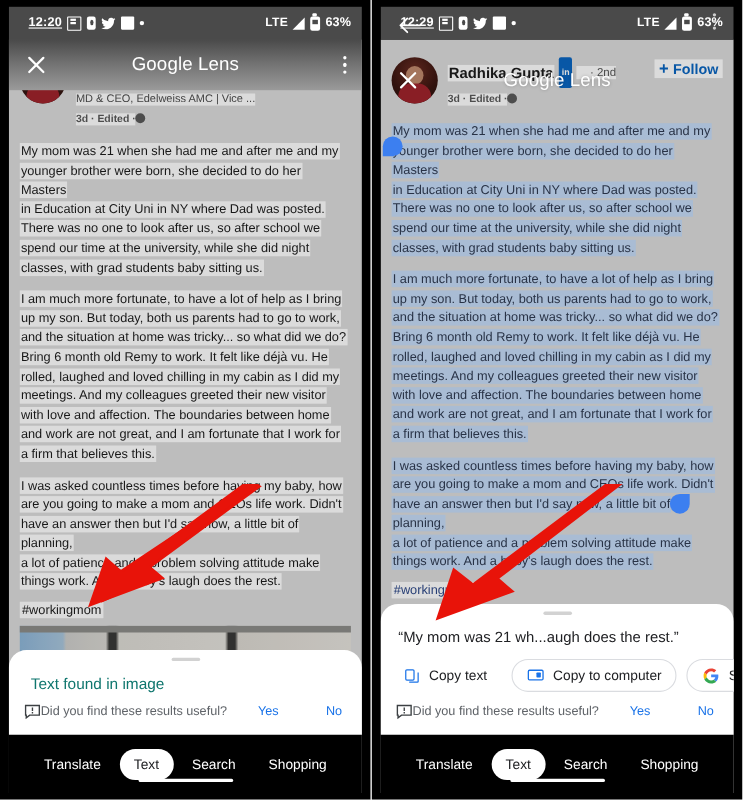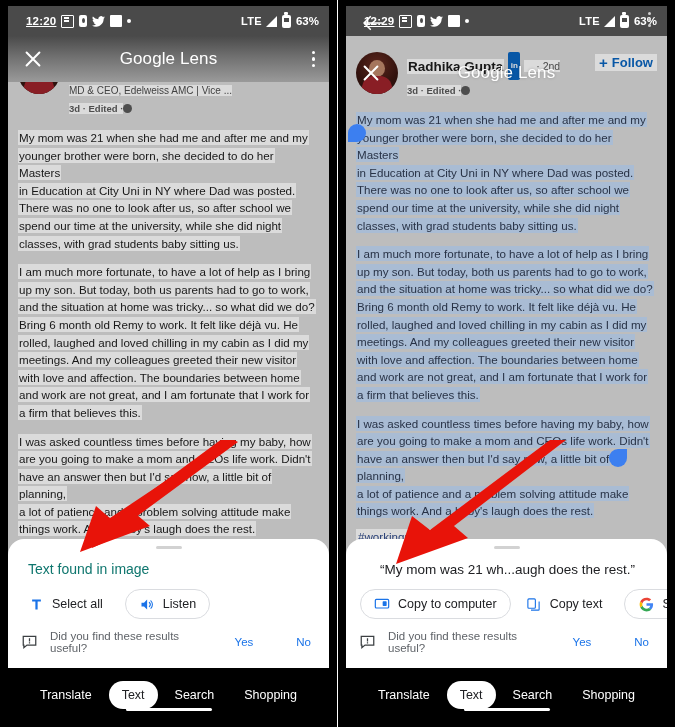--- a/index.html
+++ b/index.html
@@ -98,27 +98,27 @@
   
   .handle{position:absolute;width:18px;height:18px;background:#3c7ff0;z-index:12;}
   .handle.start{border-radius:50% 50% 50% 0;transform:rotate(0deg);}
   .handle.end{border-radius:50% 0 50% 50%;}
 
   
   .sheet{position:absolute;left:0;bottom:53px;width:321px;background:#fff;
          border-radius:16px 16px 0 0;z-index:40;padding-bottom:6px;}
   .grabber{width:26px;height:3px;background:#d2d2d2;border-radius:2px;margin:7px auto 0 auto;}
   .sheet-title{font-size:14px;color:#0f766e;padding:12px 16px 0 20px;}
-  .sheet-quote{font-size:13.5px;color:#202124;padding:13px 14px 0 34px;white-space:nowrap;overflow:hidden;}
+  .sheet-quote{font-size:13.5px;color:#202124;padding:13px 14px 0 16px;white-space:nowrap;overflow:hidden;}
   .chips{display:flex;gap:9px;padding:12px 14px 0 14px;align-items:center;}
   .chip{display:flex;align-items:center;gap:8px;border:1px solid #dadce0;border-radius:16px;
         padding:6px 13px;font-size:12.5px;color:#202124;white-space:nowrap;background:#fff;}
   .chip.noborder{border:none;padding-left:6px;}
   .chip-ic{width:16px;height:16px;flex:0 0 16px;display:flex;align-items:center;justify-content:center;}
-  .feedback{display:flex;align-items:center;padding:11px 14px 8px 14px;gap:13px;}
+  .feedback{display:flex;align-items:center;padding:11px 14px 8px 14px;}
   .fb-ic{width:15px;height:14px;flex:0 0 15px;color:#3c4043;}
   .fb-txt{font-size:11.5px;color:#5f6368;}
   .fb-links{margin-left:auto;display:flex;gap:26px;padding-right:4px;}
   .fb-links span{font-size:11.5px;color:#1a73e8;margin-left:17px;}
 
   
   .navbar{position:absolute;left:0;bottom:0;width:321px;height:53px;background:#000;
           display:flex;align-items:center;justify-content:center;gap:4px;z-index:45;}
   .nav-item{font-size:12.5px;color:#fff;padding:7px 13px;border-radius:16px;}
   .nav-item.active{background:#fff;color:#202124;}
@@ -190,39 +190,20 @@
         <div class="lens-more">
             <i></i>
             <i></i>
             <i></i>
           </div>
       </div>
 
       <div class="sheet">
         <div class="grabber"></div>
         <div class="sheet-title">Text found in image</div>
-        <div class="chips">
-          <div class="chip noborder">
-            <span class="chip-ic">
-              <svg viewBox="0 0 24 24" width="15" height="15">
-                  <path fill="#1a73e8" d="M5 4h14v3h-5.2v13h-3.6V7H5z"></path>
-                </svg>
-            </span>
-            <span>Select all</span>
-          </div>
-          <div class="chip">
-            <span class="chip-ic">
-              <svg viewBox="0 0 24 24" width="15" height="15">
-                  <path fill="#1a73e8" d="M4 9v6h4l5 5V4L8 9H4z"></path>
-                  <path stroke="#1a73e8" stroke-width="1.7" fill="none" stroke-linecap="round" d="M16.5 8.5a5 5 0 0 1 0 7M19 6a8.5 8.5 0 0 1 0 12"></path>
-                </svg>
-            </span>
-            <span>Listen</span>
-          </div>
-        </div>
         <div class="feedback">
           <span class="fb-ic">
             <svg viewBox="0 0 24 22" width="15" height="14">
                 <path fill="none" stroke="#3c4043" stroke-width="2" d="M2 2h20v14H8l-5 4V16H2z"></path>
                 <path fill="#3c4043" d="M11 5h2v5h-2zM11 11.5h2v2h-2z"></path>
               </svg>
           </span>
           <span class="fb-txt">Did you find these results useful?</span>
           <span class="fb-links">
             <span>Yes</span>
@@ -306,37 +287,37 @@
         <svg class="lens-close" viewBox="0 0 24 24">
             <path stroke="#fff" stroke-width="2.2" stroke-linecap="round" d="M5 5l14 14M19 5L5 19"></path>
           </svg>
         <div class="lens-title">Google Lens</div>
       </div>
 
       <div class="sheet">
         <div class="grabber"></div>
         <div class="sheet-quote">“My mom was 21 wh...augh does the rest.”</div>
         <div class="chips">
+          <div class="chip noborder">
+            <span class="chip-ic">
+              <svg viewBox="0 0 24 24" width="15" height="15">
+                  <rect x="3" y="3" width="12" height="15" rx="1.6" fill="none" stroke="#1a73e8" stroke-width="1.8"></rect>
+                  <path fill="none" stroke="#1a73e8" stroke-width="1.8" d="M8 21h12a1 1 0 0 0 1-1V7"></path>
+                </svg>
+            </span>
+            <span>Copy text</span>
+          </div>
           <div class="chip">
             <span class="chip-ic">
               <svg viewBox="0 0 24 20" width="16" height="14">
                   <rect x="2" y="3" width="20" height="13" rx="1.6" fill="none" stroke="#1a73e8" stroke-width="1.8"></rect>
                   <rect x="13" y="6" width="6" height="7" rx="1" fill="#1a73e8"></rect>
                 </svg>
             </span>
             <span>Copy to computer</span>
-          </div>
-          <div class="chip noborder">
-            <span class="chip-ic">
-              <svg viewBox="0 0 24 24" width="15" height="15">
-                  <rect x="3" y="3" width="12" height="15" rx="1.6" fill="none" stroke="#1a73e8" stroke-width="1.8"></rect>
-                  <path fill="none" stroke="#1a73e8" stroke-width="1.8" d="M8 21h12a1 1 0 0 0 1-1V7"></path>
-                </svg>
-            </span>
-            <span>Copy text</span>
           </div>
           <div class="chip">
             <span class="chip-ic">
               <svg viewBox="0 0 48 48" width="15" height="15">
                   <path fill="#4285F4" d="M45 24c0-1.6-.1-2.7-.4-4H24v8h12c-.3 2-1.6 5-4.6 7l7 5.4C42.6 36.4 45 30.8 45 24z"></path>
                   <path fill="#34A853" d="M24 46c6 0 11-2 14.7-5.4l-7-5.4c-1.9 1.3-4.4 2.2-7.7 2.2-5.9 0-10.9-3.9-12.7-9.3l-7.3 5.6C7.6 41 15.2 46 24 46z"></path>
                   <path fill="#FBBC05" d="M11.3 28.1A13 13 0 0 1 10.6 24c0-1.4.2-2.8.6-4.1l-7.3-5.6A22 22 0 0 0 2 24c0 3.5.8 6.9 2 9.7l7.3-5.6z"></path>
                   <path fill="#EA4335" d="M24 10.4c3.3 0 6.2 1.2 8.5 3.3l6.3-6.3C35 3.9 30 2 24 2 15.2 2 7.6 7 3.9 14.3l7.3 5.6C13.1 14.3 18.1 10.4 24 10.4z"></path>
                 </svg>
             </span>

